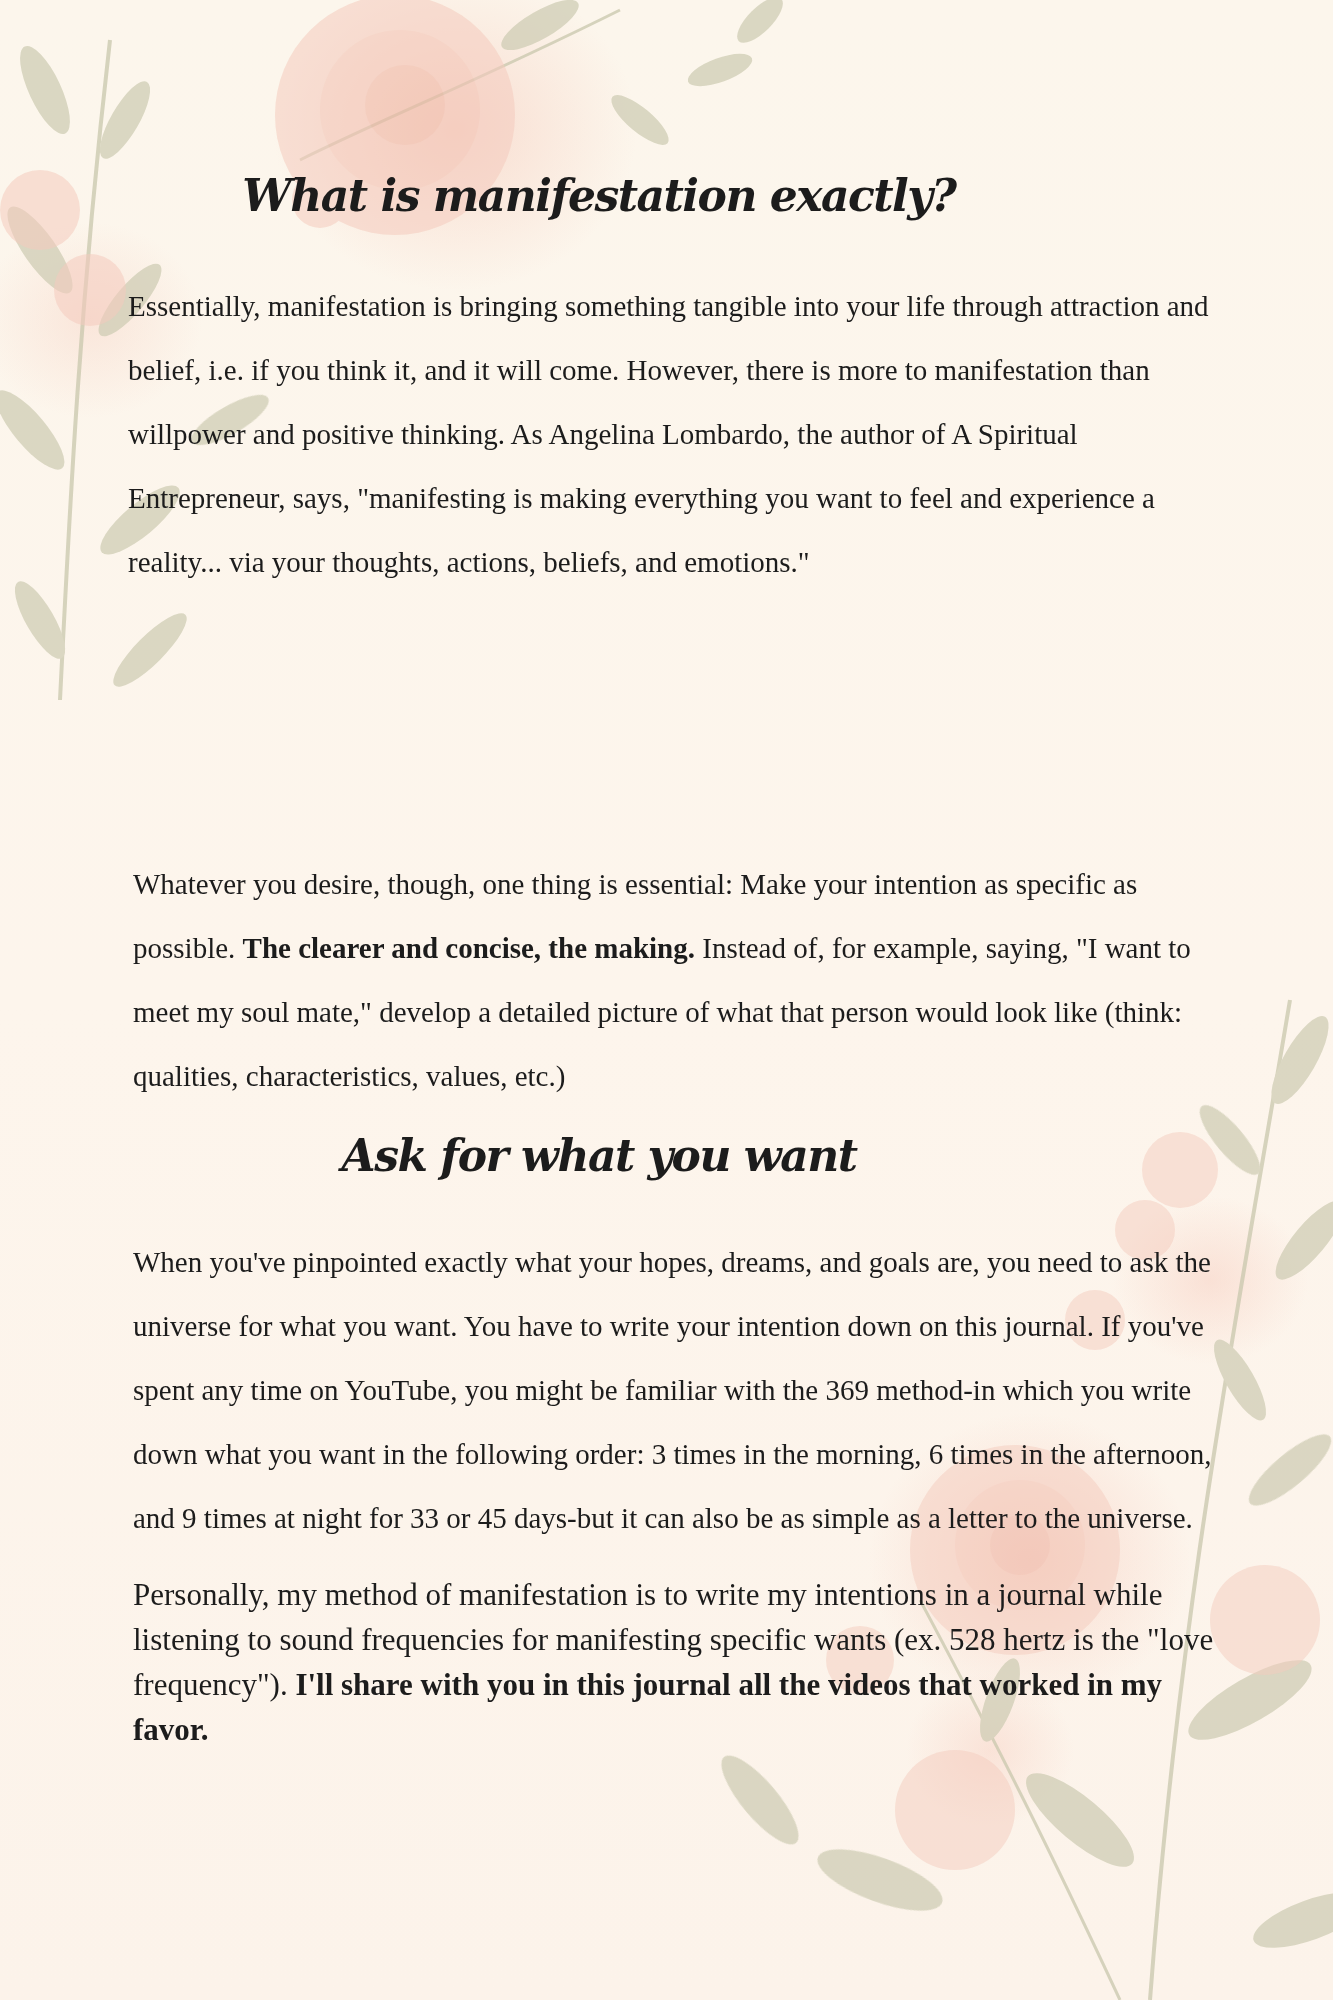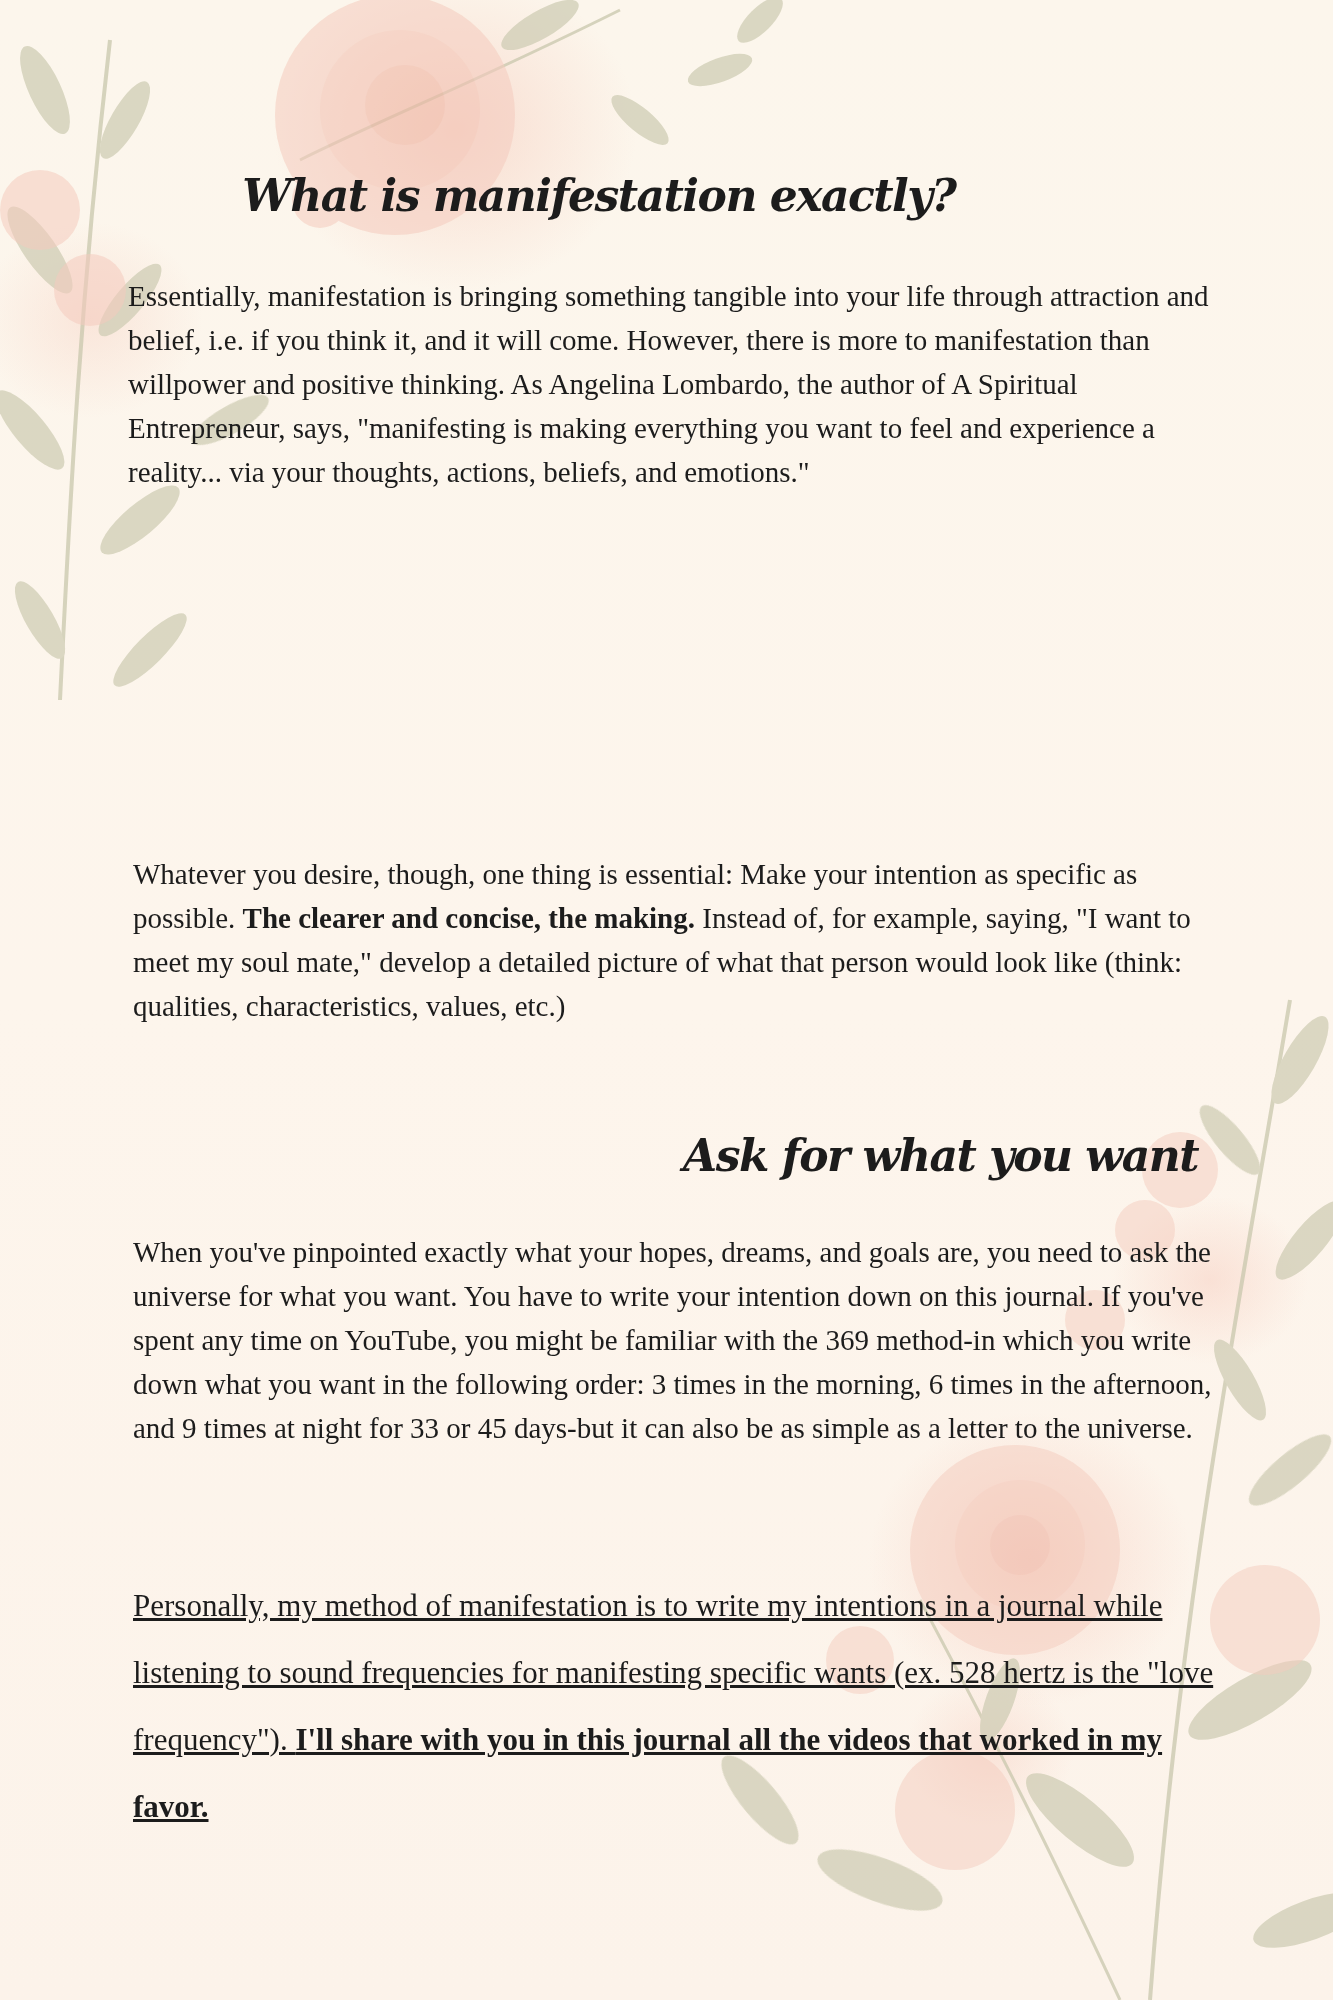--- a/index.html
+++ b/index.html
@@ -36,25 +36,25 @@
       color: #1c1c1c;
       letter-spacing: -1.5px;
       font-size: 44px;
       margin: 0;
     }
     .para {
       position: absolute;
       margin: 0;
       font-family: "Liberation Serif", "DejaVu Serif", serif;
       font-size: 29px;
-      line-height: 44px;
+      line-height: 64px;
       color: #1c1c1c;
     }
     .para b { font-weight: bold; }
-    .para.large { font-size: 31px; line-height: 67px; text-decoration: underline; }
+    .para.large { font-size: 31px; line-height: 45px; }
   </style>
 </head>
 <body>
 
 <div class="bg">
   <svg width="1333" height="2000" viewBox="0 0 1333 2000">
 
     <g fill="#cfcdb4" opacity="0.75" stroke="none">
       <path d="M60 700 C 70 500, 80 300, 110 40" stroke="#c9c7ad" stroke-width="4" fill="none"></path>
       <ellipse cx="45" cy="90" rx="16" ry="48" transform="rotate(-25 45 90)"></ellipse>
@@ -119,21 +119,21 @@
   <p class="para" style="left:128px; top:274px; width:1090px;">
     <span>Essentially, manifestation is bringing something tangible into your life through attraction and belief, i.e. if you think it, and it will come. However, there is more to manifestation than willpower and positive thinking. As Angelina Lombardo, the author of A Spiritual Entrepreneur, says, "manifesting is making everything you want to feel and experience a reality... via your thoughts, actions, beliefs, and emotions."</span>
   </p>
 
 
 
   <p class="para" style="left:133px; top:852px; width:1090px;">
     <span>Whatever you desire, though, one thing is essential: Make your intention as specific as possible. </span><b>The clearer and concise, the making.</b><span> Instead of, for example, saying, "I want to meet my soul mate," develop a detailed picture of what that person would look like (think: qualities, characteristics, values, etc.)</span>
   </p>
 
-  <h2 class="heading" style="top:1130px;text-align:right;">Ask for what you want</h2>
+  <h2 class="heading" style="top:1130px;">Ask for what you want</h2>
 
   <p class="para" style="left:133px; top:1230px; width:1100px;">
     <span>When you've pinpointed exactly what your hopes, dreams, and goals are, you need to ask the universe for what you want. You have to write your intention down on this journal. If you've spent any time on YouTube, you might be familiar with the 369 method-in which you write down what you want in the following order: 3 times in the morning, 6 times in the afternoon, and 9 times at night for 33 or 45 days-but it can also be as simple as a letter to the universe.</span>
   </p>
 
   <p class="para large" style="left:133px; top:1572px; width:1090px;">
     <span>Personally, my method of manifestation is to write my intentions in a journal while listening to sound frequencies for manifesting specific wants (ex. 528 hertz is the "love frequency"). </span><b>I'll share with you in this journal all the videos that worked in my favor.</b>
   </p>
 
 </div>

